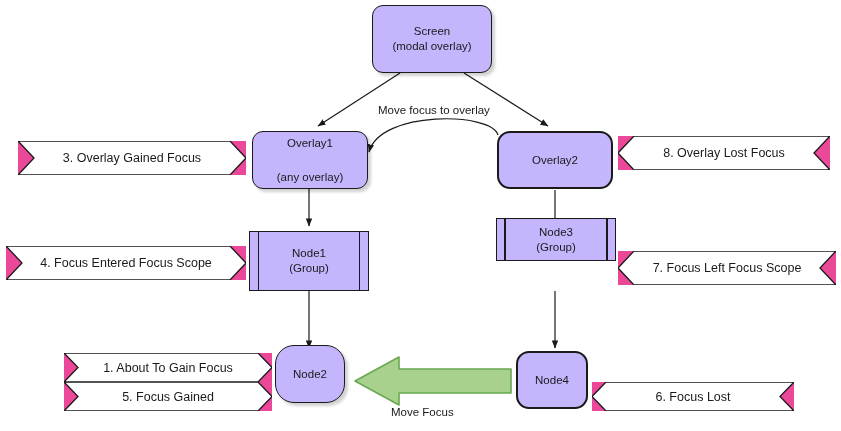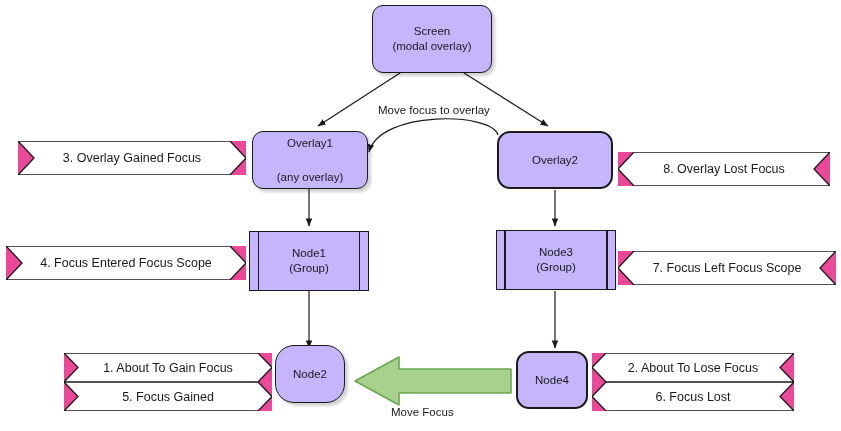--- a/index.html
+++ b/index.html
@@ -142,21 +142,21 @@
     <div>Overlay2</div>
   </div>
 
   <div class="node square" style="left:249px; top:231px; width:120px; height:60px;">
     <span class="groupbar l"></span>
     <span class="groupbar r"></span>
     <div>Node1</div>
     <div class="ln2">(Group)</div>
   </div>
 
-  <div class="node square boldbars" style="left:496px; top:230px; width:120px; height:60px; border-width:1.6px;">
+  <div class="node square boldbars" style="left:496px; top:218px; width:120px; height:43px; border-width:1.6px;">
     <span class="groupbar l"></span>
     <span class="groupbar r"></span>
     <div>Node3</div>
     <div class="ln2">(Group)</div>
   </div>
 
   <div class="node rounded" style="left:275px; top:345px; width:70px; height:58px;border-radius:19px;">
     <div>Node2</div>
   </div>
 
@@ -185,40 +185,34 @@
     <span>1. About To Gain Focus</span>
   </div>
 
   <div class="banner" style="left:64px; top:382px; width:208px; height:29px;">
     <svg viewBox="0 0 208 29" preserveAspectRatio="none">
       <path d="M0,0 L194,0 L208,14.5 L194,29 L0,29 L14,14.5 Z" fill="#ffffff" stroke="#1a1a1a" stroke-width="1.3" vector-effect="non-scaling-stroke"></path>
     </svg>
     <span>5. Focus Gained</span>
   </div>
 
-  <div class="banner" style="left:618px; top:152px; width:212px; height:34px;">
+  <div class="banner" style="left:618px; top:136px; width:212px; height:34px;">
     <svg viewBox="0 0 212 34" preserveAspectRatio="none">
       <path d="M16,0 L212,0 L196,17 L212,34 L16,34 L0,17 Z" fill="#ffffff" stroke="#1a1a1a" stroke-width="1.3" vector-effect="non-scaling-stroke"></path>
     </svg>
     <span>8. Overlay Lost Focus</span>
   </div>
 
   <div class="banner" style="left:618px; top:251px; width:218px; height:34px;">
     <svg viewBox="0 0 218 34" preserveAspectRatio="none">
       <path d="M16,0 L218,0 L202,17 L218,34 L16,34 L0,17 Z" fill="#ffffff" stroke="#1a1a1a" stroke-width="1.3" vector-effect="non-scaling-stroke"></path>
     </svg>
     <span>7. Focus Left Focus Scope</span>
   </div>
 
-  <div class="banner" style="left:592px; top:353px; width:202px; height:29px;">
-    <svg viewBox="0 0 202 29" preserveAspectRatio="none">
-      <path d="M14,0 L202,0 L188,14.5 L202,29 L14,29 L0,14.5 Z" fill="#ffffff" stroke="#1a1a1a" stroke-width="1.3" vector-effect="non-scaling-stroke"></path>
-    </svg>
-    <span>2. About To Lose Focus</span>
-  </div>
 
   <div class="banner" style="left:592px; top:382px; width:202px; height:29px;">
     <svg viewBox="0 0 202 29" preserveAspectRatio="none">
       <path d="M14,0 L202,0 L188,14.5 L202,29 L14,29 L0,14.5 Z" fill="#ffffff" stroke="#1a1a1a" stroke-width="1.3" vector-effect="non-scaling-stroke"></path>
     </svg>
     <span>6. Focus Lost</span>
   </div>
 
   <div class="edge-label" style="left:378px; top:104px;">Move focus to overlay</div>
 

